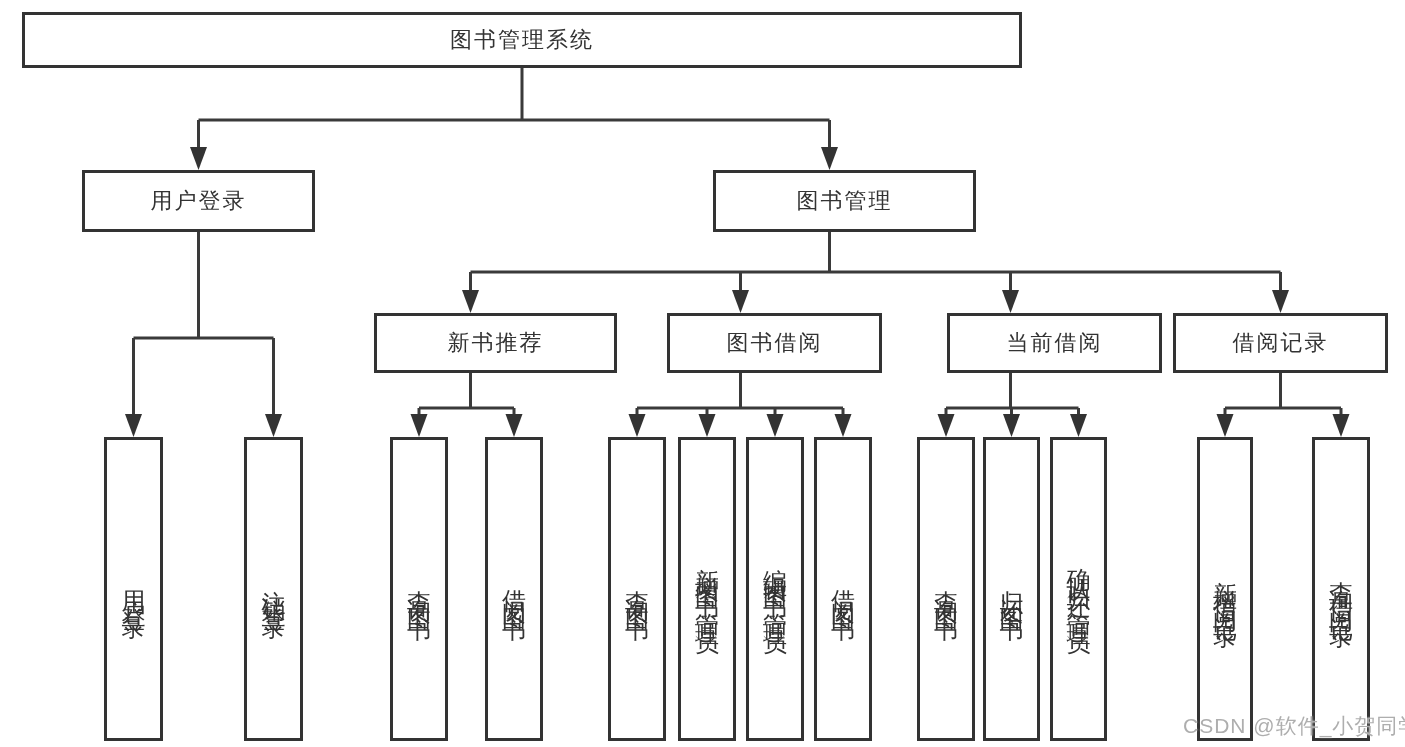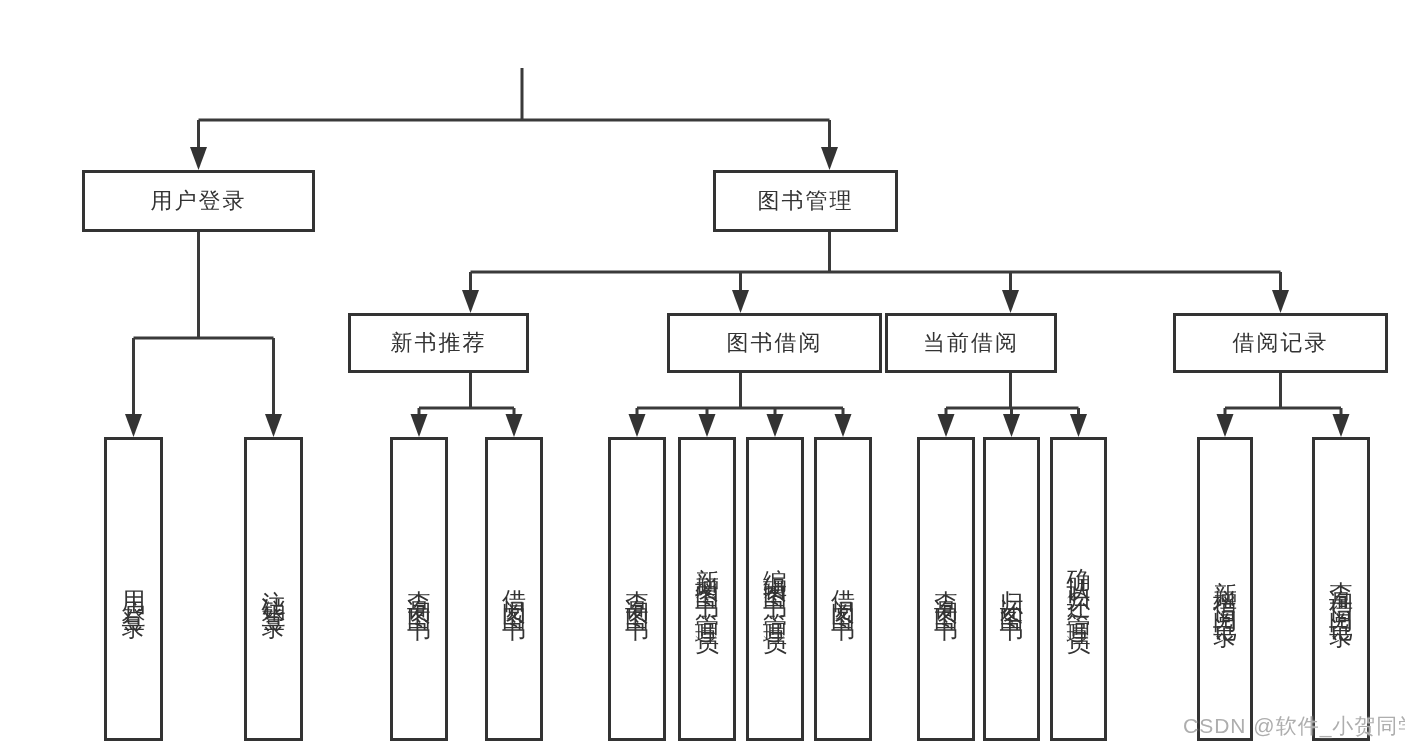--- a/index.html
+++ b/index.html
@@ -103,35 +103,38 @@
       <polygon points="766.5,414 783.5,414 775,437"></polygon>
       <polygon points="834.5,414 851.5,414 843,437"></polygon>
       <polygon points="937.5,414 954.5,414 946,437"></polygon>
       <polygon points="1003,414 1020,414 1011.5,437"></polygon>
       <polygon points="1070,414 1087,414 1078.5,437"></polygon>
       <polygon points="1216.5,414 1233.5,414 1225,437"></polygon>
       <polygon points="1332.5,414 1349.5,414 1341,437"></polygon>
     </g>
   </svg>
 
+  <div class="node" style="left:22px; top:12px; width:1000px; height:56px;">
+    <span class="hlabel">图书管理系统</span>
+  </div>
 
   <div class="node" style="left:82px; top:170px; width:233px; height:62px;">
     <span class="hlabel">用户登录</span>
   </div>
-  <div class="node" style="left:713px; top:170px; width:185px; height:62px;">
+  <div class="node" style="left:713px; top:170px; width:263px; height:62px;">
     <span class="hlabel">图书管理</span>
   </div>
 
-  <div class="node" style="left:348px; top:313px; width:181px; height:60px;">
+  <div class="node" style="left:374px; top:313px; width:243px; height:60px;">
     <span class="hlabel">新书推荐</span>
   </div>
   <div class="node" style="left:633px; top:313px; width:215px; height:60px;margin-left:34px;">
     <span class="hlabel">图书借阅</span>
   </div>
-  <div class="node" style="left:885px; top:313px; width:172px; height:60px;">
+  <div class="node" style="left:947px; top:313px; width:215px; height:60px;">
     <span class="hlabel">当前借阅</span>
   </div>
   <div class="node" style="left:1173px; top:313px; width:215px; height:60px;">
     <span class="hlabel">借阅记录</span>
   </div>
 
   <div class="node leaf" style="left:104px; top:437px; width:59px; height:304px;">
     <span class="vlabel">用户登录</span>
   </div>
   <div class="node leaf" style="left:244px; top:437px; width:59px; height:304px;">

